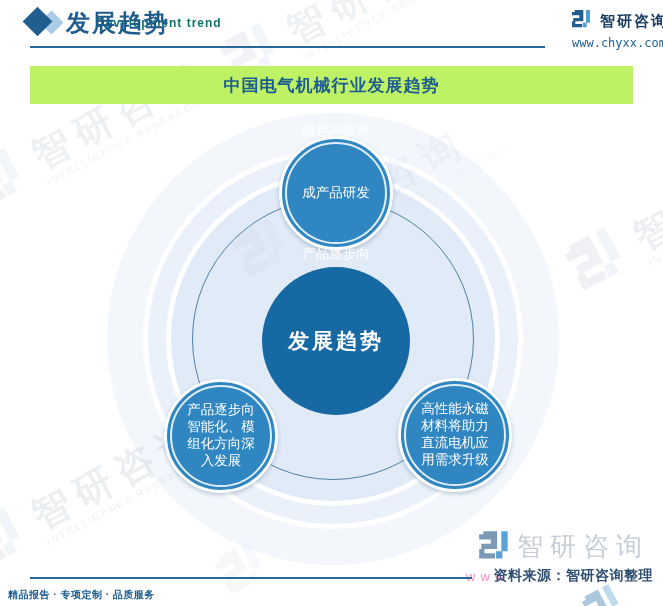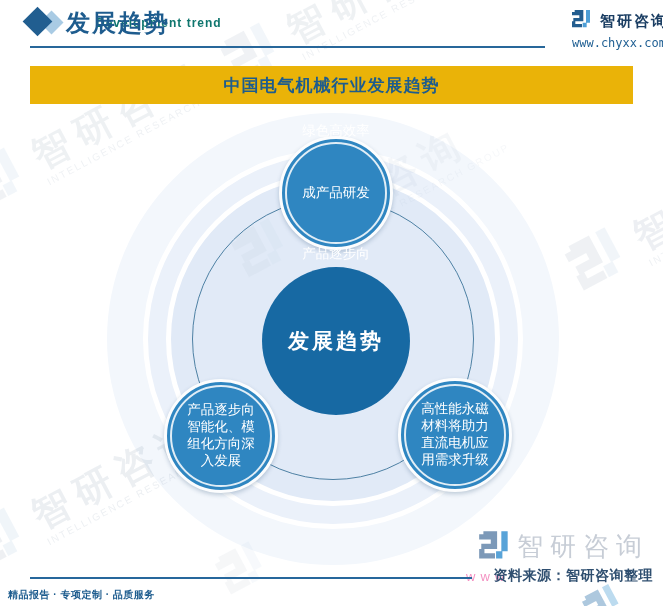--- a/index.html
+++ b/index.html
@@ -23,21 +23,21 @@
   .hdr-en{position:absolute;left:96px;top:16px;font-size:12px;font-weight:bold;
           color:#0f766e;letter-spacing:1px;z-index:10;}
   .hdr-rule{position:absolute;left:30px;top:46px;width:515px;height:2px;background:#28679A;z-index:10;}
   .brand{position:absolute;left:570px;top:8px;z-index:11;}
   .brand-name{position:absolute;left:600px;top:12px;font-size:15px;font-weight:bold;
               color:#1B3E63;letter-spacing:2px;z-index:11;white-space:nowrap;}
   .brand-site{position:absolute;left:572px;top:36px;font-size:12px;color:#1F5F93;
               font-family:"DejaVu Sans Mono",monospace;z-index:11;white-space:nowrap;}
 
   
-  .banner{position:absolute;left:30px;top:66px;width:603px;height:38px;background:#eab308;
+  .banner{position:absolute;left:30px;top:66px;width:603px;height:38px;background:#bef264;
           z-index:9;display:flex;align-items:center;justify-content:center;}
   .banner span{font-size:17px;font-weight:bold;color:#1D5C8E;letter-spacing:1px;}
 
   
   .circle{position:absolute;border-radius:50%;box-sizing:border-box;}
   .c1{left:107px;top:113px;width:452px;height:452px;background:#F3F7FC;z-index:1;}
   .c2{left:143px;top:149px;width:380px;height:380px;background:#EBF1FA;border:5px solid #fff;z-index:2;}
   .c3{left:166px;top:172px;width:334px;height:334px;background:#E1EAF7;border:5px solid #fff;z-index:3;}
   .ring{left:192px;top:198px;width:282px;height:282px;border:1px solid #4E81A4;z-index:4;}
   .center-circle{left:262px;top:267px;width:148px;height:148px;background:#1769A3;z-index:5;

